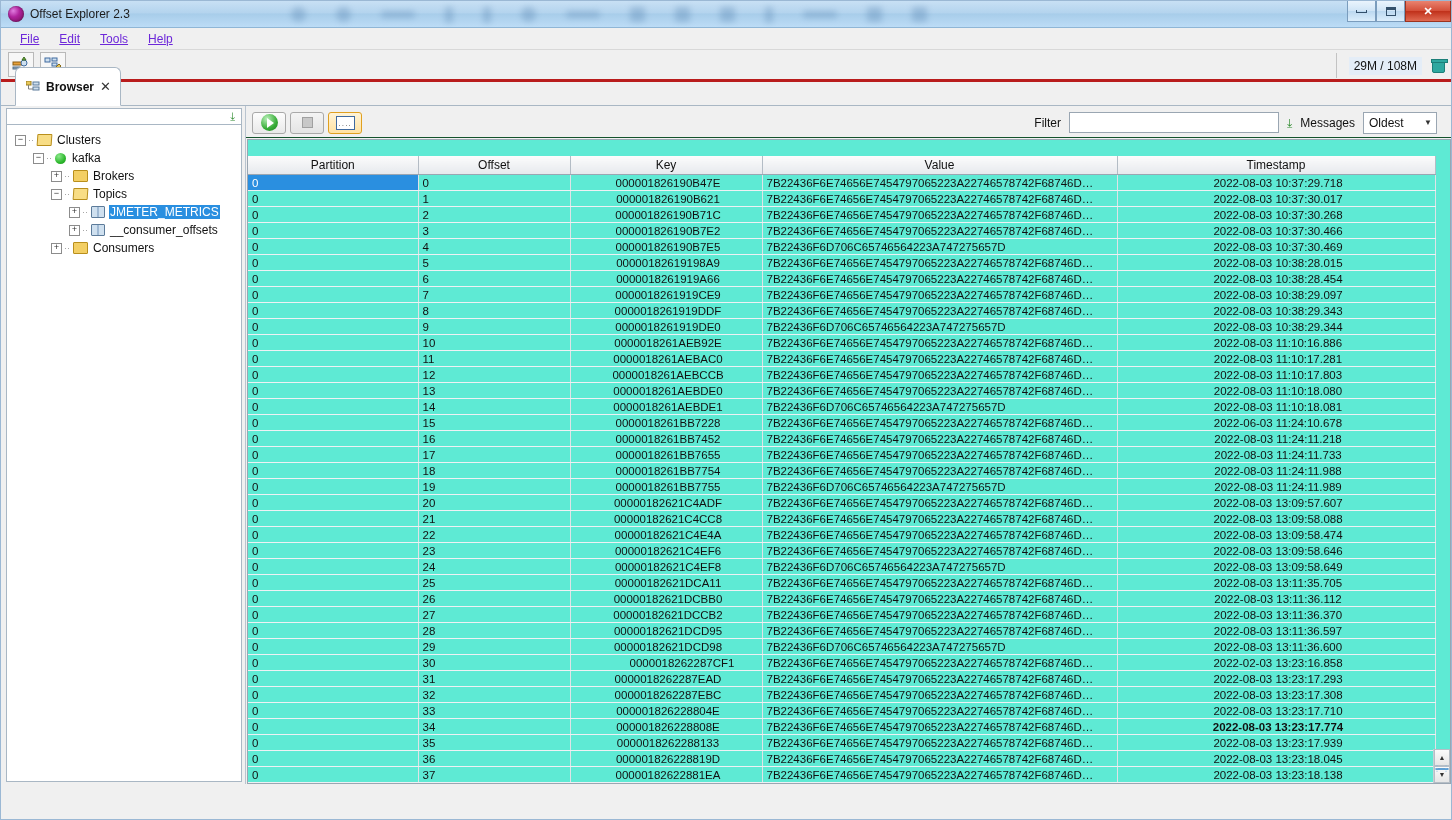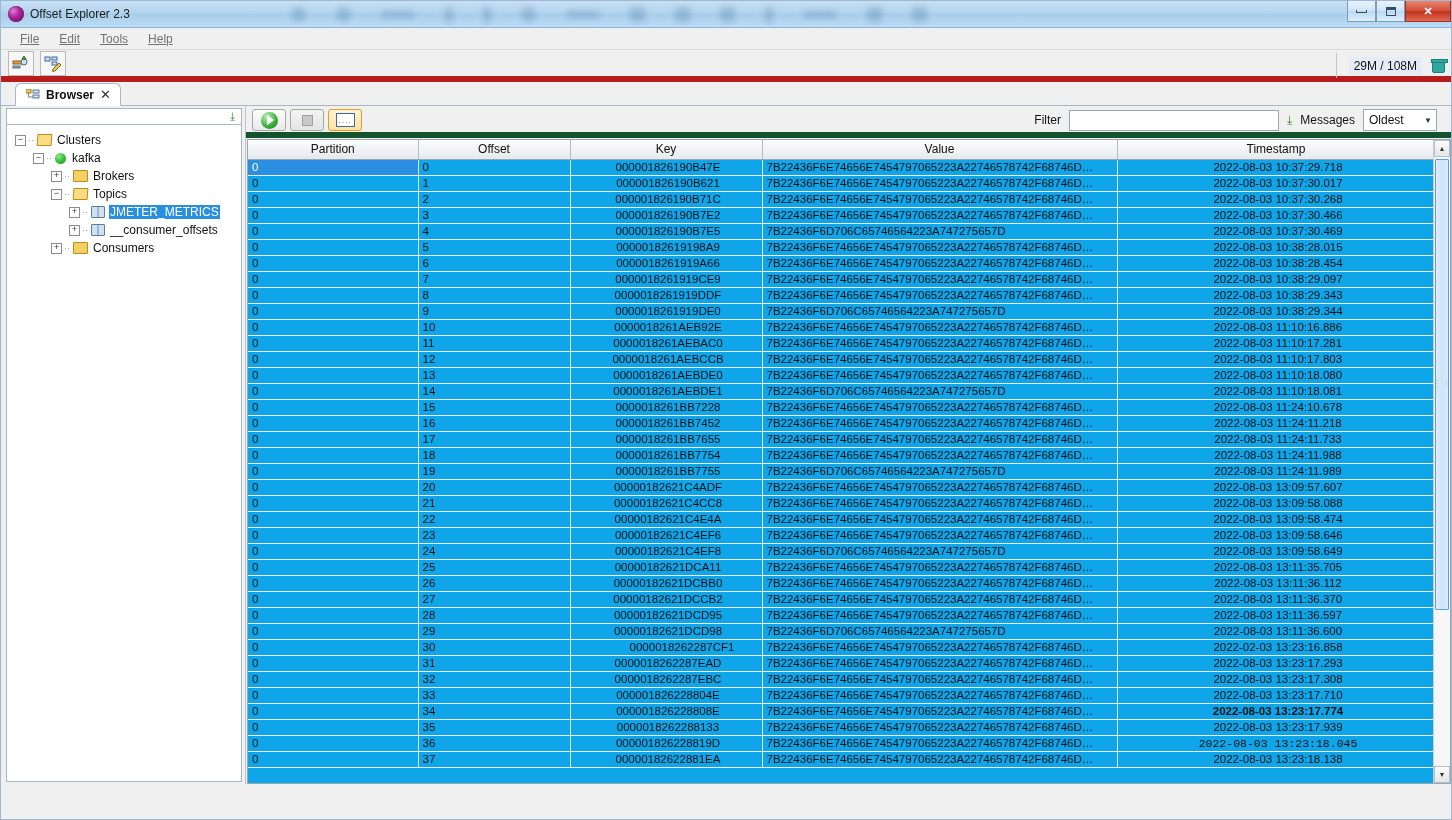--- a/index.html
+++ b/index.html
@@ -65,29 +65,29 @@
   .glyph-min { width: 11px; height: 3px; border: 1px solid #33506b; border-top: none; }
   .glyph-max { width: 10px; height: 9px; border: 1px solid #33506b; border-top-width: 3px; }
 
   
   .menubar {
     height: 22px; background: #f0f0f0;
     border-bottom: 1px solid #d8d8d8;
     display: flex; align-items: center; padding-left: 10px; gap: 2px;
   }
   .menuitem {
-    padding: 2px 9px; font-size: 12px; color: #737373; cursor: default;
+    padding: 2px 9px; font-size: 12px; color: #6d28d9; cursor: default;
     white-space: nowrap;
   }
   .menuitem u { text-decoration: underline; }
 
   
   .toolbar {
     height: 32px; background: #f0f0f0;
-    border-bottom: 6px solid #b91c1c;
+    border-bottom: 3px solid #b91c1c;
     display: flex; align-items: center; padding: 0 4px;
     position: relative;
     text-align: center;
   }
   .tb-btn {
     width: 26px; height: 25px; margin: 0 3px;
     border: 1px solid #b9b9b9; background: #f7f7f7;
     display: flex; align-items: center; justify-content: center;
   }
   .mem-box {
@@ -111,21 +111,21 @@
     background: #2fa8a0; border: 1px solid #1d7f79;
   }
 
   
   .tabstrip {
     height: 24px; background: #f0f0f0; position: relative;
     border-bottom: 1px solid #a9b7c4;
     display: flex; align-items: flex-end; padding-left: 14px;
   }
   .doc-tab {
-    height: 23px; background: #ffffff;
+    height: 39px; background: #ffffff;
     border: 1px solid #a9b7c4; border-bottom: 1px solid #ffffff;
     border-radius: 6px 6px 0 0;
     display: flex; align-items: center; gap: 6px;
     padding: 0 9px 0 10px;
     position: relative; top: 1px;
   }
   .doc-tab .lbl { font-weight: bold; font-size: 12px; color: #111; }
   .tab-close { font-size: 13px; color: #333; line-height: 1; }
   .tree-icon { width: 14px; height: 12px; position: relative; flex: 0 0 auto; }
 
@@ -194,21 +194,21 @@
     background: #f0f0f0;
     border: 1px solid #a9b7c4;
     border-radius: 7px 7px 0 0;
     margin-right: -1px; position: relative; top: 1px;
   }
   .ctab.active { background: #ffffff; border-bottom-color: #ffffff; z-index: 3; }
 
   .data-toolbar {
     height: 30px; display: flex; align-items: center;
     padding: 0 6px; gap: 4px; background: #f0f0f0;
-    border-bottom: 6px solid #14532d;
+    border-bottom: 1px solid #14532d;
   }
   .dbtn {
     width: 34px; height: 22px; border: 1px solid #a9a9a9; border-radius: 3px;
     background: linear-gradient(to bottom, #fdfdfd, #e9e9e9);
     display: flex; align-items: center; justify-content: center;
   }
   .dbtn.disabled { background: linear-gradient(to bottom, #f4f4f4, #e4e4e4); }
   .dbtn.hot { border-color: #e0a020; background: linear-gradient(to bottom, #fff4d8, #ffe2a2); }
   .play-tri {
     width: 0; height: 0; border-left: 9px solid #1f9b1f;
@@ -241,22 +241,23 @@
   .combo {
     height: 22px; min-width: 74px; border: 1px solid #9aa6b2; background: #fff;
     display: flex; align-items: center; justify-content: space-between;
     padding: 0 4px 0 5px; font-size: 12px; color: #111;
   }
   .combo .caret { font-size: 8px; color: #333; margin-left: 6px; }
 
   
   .table-wrap {
     flex: 1; display: flex; min-height: 0;
-    border: 1px solid #9aa6b2; margin: 1px 0 0 1px; background: #0ea5e9;
+    border: 1px solid #9aa6b2; margin: 1px 0 0 1px; background: #5eead4;
     overflow: hidden;
+    align-items: flex-end;
   }
   .table-main { flex: 1; min-width: 0; display: flex; flex-direction: column; }
   table.grid { border-collapse: collapse; width: 100%; table-layout: fixed; }
   table.grid th {
     height: 19px; font-weight: normal; font-size: 12px; color: #111;
     background: linear-gradient(to bottom, #fcfcfc, #e6e9ed);
     border-right: 1px solid #b3bcc5; border-bottom: 1px solid #9aa6b2;
     text-align: center; padding: 0;
   }
   table.grid td {
@@ -615,21 +616,21 @@
                   <td class="c-off">14</td>
                   <td class="c-key" style="text-align: center;">0000018261AEBDE1</td>
                   <td class="c-val">7B22436F6D706C65746564223A747275657D</td>
                   <td class="c-ts" style="text-align: center;">2022-08-03 11:10:18.081</td>
                 </tr>
                 <tr class="row">
                   <td class="c-part">0</td>
                   <td class="c-off">15</td>
                   <td class="c-key" style="text-align: center;">0000018261BB7228</td>
                   <td class="c-val">7B22436F6E74656E7454797065223A22746578742F68746D…</td>
-                  <td class="c-ts" style="text-align: center;">2022-08-03 11:24:10.678</td>
+                  <td class="c-ts" style="text-align: center;">2022-06-03 11:24:10.678</td>
                 </tr>
                 <tr class="row">
                   <td class="c-part">0</td>
                   <td class="c-off">16</td>
                   <td class="c-key" style="text-align: center;">0000018261BB7452</td>
                   <td class="c-val">7B22436F6E74656E7454797065223A22746578742F68746D…</td>
                   <td class="c-ts" style="text-align: center;">2022-08-03 11:24:11.218</td>
                 </tr>
                 <tr class="row">
                   <td class="c-part">0</td>
@@ -762,21 +763,21 @@
                   <td class="c-off">35</td>
                   <td class="c-key" style="text-align: center;">0000018262288133</td>
                   <td class="c-val">7B22436F6E74656E7454797065223A22746578742F68746D…</td>
                   <td class="c-ts" style="text-align: center;">2022-08-03 13:23:17.939</td>
                 </tr>
                 <tr class="row">
                   <td class="c-part">0</td>
                   <td class="c-off">36</td>
                   <td class="c-key" style="text-align: center;">000001826228819D</td>
                   <td class="c-val">7B22436F6E74656E7454797065223A22746578742F68746D…</td>
-                  <td class="c-ts" style="text-align: center; font-family: Liberation Mono, monospace;">2022-08-03 13:23:18.045</td>
+                  <td class="c-ts" style="text-align: center;">2022-08-03 13:23:18.045</td>
                 </tr>
                 <tr class="row">
                   <td class="c-part">0</td>
                   <td class="c-off">37</td>
                   <td class="c-key" style="text-align: center;">00000182622881EA</td>
                   <td class="c-val">7B22436F6E74656E7454797065223A22746578742F68746D…</td>
                   <td class="c-ts" style="text-align: center;">2022-08-03 13:23:18.138</td>
                 </tr>
               </tbody>
           </table>

